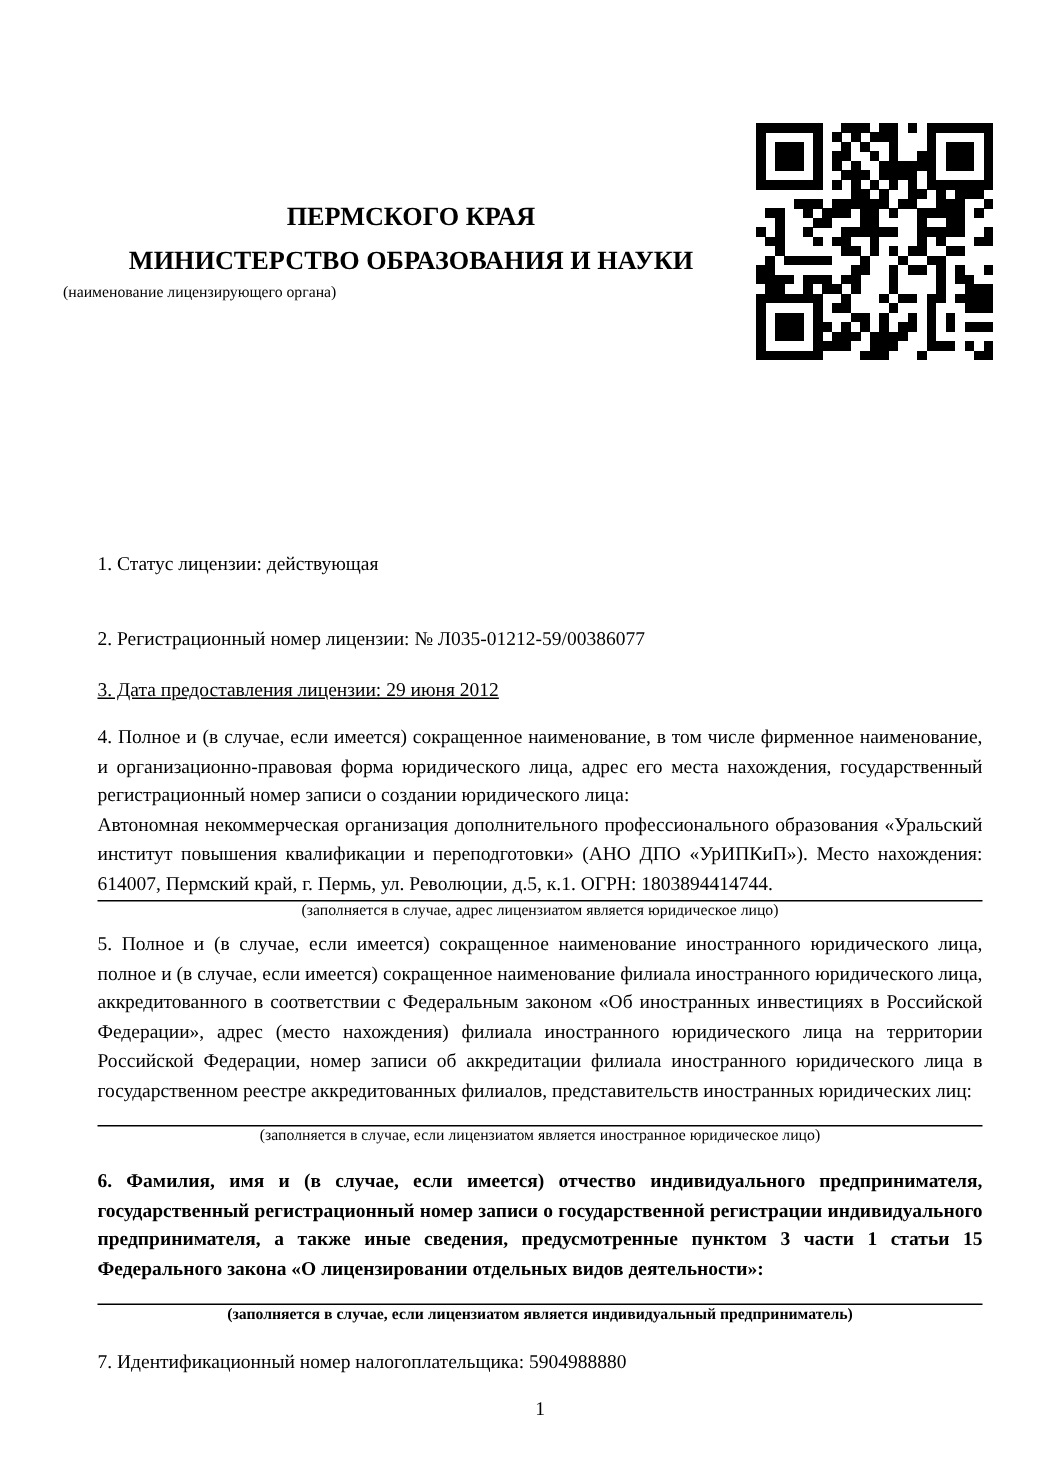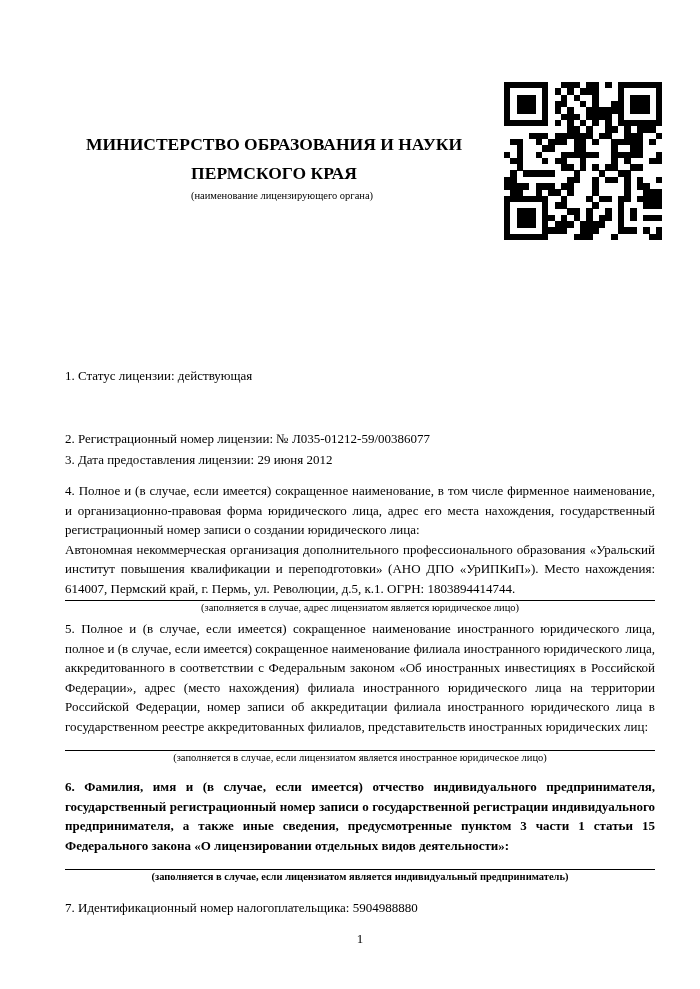--- a/index.html
+++ b/index.html
@@ -10,39 +10,39 @@
     color:#000;
     font-family:"Liberation Serif", serif;
     overflow:hidden;
   }
   .abs{position:absolute;left:65px;width:590px;}
   .doc-title{
     position:absolute;top:130px;left:58px;width:432px;
     text-align:center;font-weight:bold;font-size:17.5px;line-height:29px;
   }
   .doc-title-note{
-    position:absolute;top:190px;left:66px;width:432px;
-    text-align:center;font-size:10.5px;
+    position:absolute;top:190px;left:42px;width:432px;
+    font-size:10.5px;
   }
   .qr{position:absolute;top:82px;left:504px;width:158px;height:158px;}
   .body-text{font-size:13px;line-height:19.5px;}
   .center{text-align:center;}
   .justify{text-align:justify;text-align-last:left;}
   .small-note{font-size:10.5px;text-align:center;line-height:14px;}
   .rule{border-top:1.7px solid #000;height:0;margin-top:2px;}
   .rule.gap{margin-top:14px;}
 </style>
 </head>
 <body>
 
 <div class="page">
 
   <div class="doc-title">
+    <div>ПЕРМСКОГО КРАЯ</div>
     <div>МИНИСТЕРСТВО ОБРАЗОВАНИЯ И НАУКИ</div>
-    <div>ПЕРМСКОГО КРАЯ</div>
   </div>
   <div class="doc-title-note">(наименование лицензирующего органа)</div>
 
   <div class="qr"><svg width="158" height="158" xmlns="http://www.w3.org/2000/svg" fill="#000" shape-rendering="crispEdges">
         <rect x="0" y="0" width="6.470000000000001" height="6.470000000000001"></rect>
         <rect x="6.32" y="0" width="6.470000000000001" height="6.470000000000001"></rect>
         <rect x="12.64" y="0" width="6.470000000000001" height="6.470000000000001"></rect>
         <rect x="18.96" y="0" width="6.470000000000001" height="6.470000000000001"></rect>
         <rect x="25.28" y="0" width="6.470000000000001" height="6.470000000000001"></rect>
         <rect x="31.6" y="0" width="6.470000000000001" height="6.470000000000001"></rect>
@@ -359,23 +359,23 @@
         <rect x="75.84" y="151.68" width="6.470000000000001" height="6.470000000000001"></rect>
         <rect x="82.16" y="151.68" width="6.470000000000001" height="6.470000000000001"></rect>
         <rect x="107.44" y="151.68" width="6.470000000000001" height="6.470000000000001"></rect>
         <rect x="145.36" y="151.68" width="6.470000000000001" height="6.470000000000001"></rect>
         <rect x="151.68" y="151.68" width="6.470000000000001" height="6.470000000000001"></rect>
       </svg></div>
 
 
   <div class="abs body-text" style="top:366px;">1. Статус лицензии: действующая</div>
 
-  <div class="abs body-text" style="top:416px;margin-top:13px;">2. Регистрационный номер лицензии: № Л035-01212-59/00386077</div>
-
-  <div class="abs body-text" style="top:450px;">3. Дата предоставления лицензии: 29 июня 2012</div>
+  <div class="abs body-text" style="top:416px;">2. Регистрационный номер лицензии: № Л035-01212-59/00386077</div>
+
+  <div class="abs body-text" style="top:450px;text-decoration:underline;">3. Дата предоставления лицензии: 29 июня 2012</div>
 
   <div class="abs body-text" style="top:481px;">
     <div class="justify">4. Полное и (в случае, если имеется) сокращенное наименование, в том числе фирменное наименование, и организационно-правовая форма юридического лица, адрес его места нахождения, государственный регистрационный номер записи о создании юридического лица:</div>
     <div class="justify">Автономная некоммерческая организация дополнительного профессионального образования «Уральский институт повышения квалификации и переподготовки» (АНО ДПО «УрИПКиП»). Место нахождения: 614007, Пермский край, г. Пермь, ул. Революции, д.5, к.1. ОГРН: 1803894414744.</div>
     <div class="rule"></div>
     <div class="small-note">(заполняется в случае, адрес лицензиатом является юридическое лицо)</div>
   </div>
 
   <div class="abs body-text" style="top:619px;">
     <div class="justify">5. Полное и (в случае, если имеется) сокращенное наименование иностранного юридического лица, полное и (в случае, если имеется) сокращенное наименование филиала иностранного юридического лица, аккредитованного в соответствии с Федеральным законом «Об иностранных инвестициях в Российской Федерации», адрес (место нахождения) филиала иностранного юридического лица на территории Российской Федерации, номер записи об аккредитации филиала иностранного юридического лица в государственном реестре аккредитованных филиалов, представительств иностранных юридических лиц:</div>

